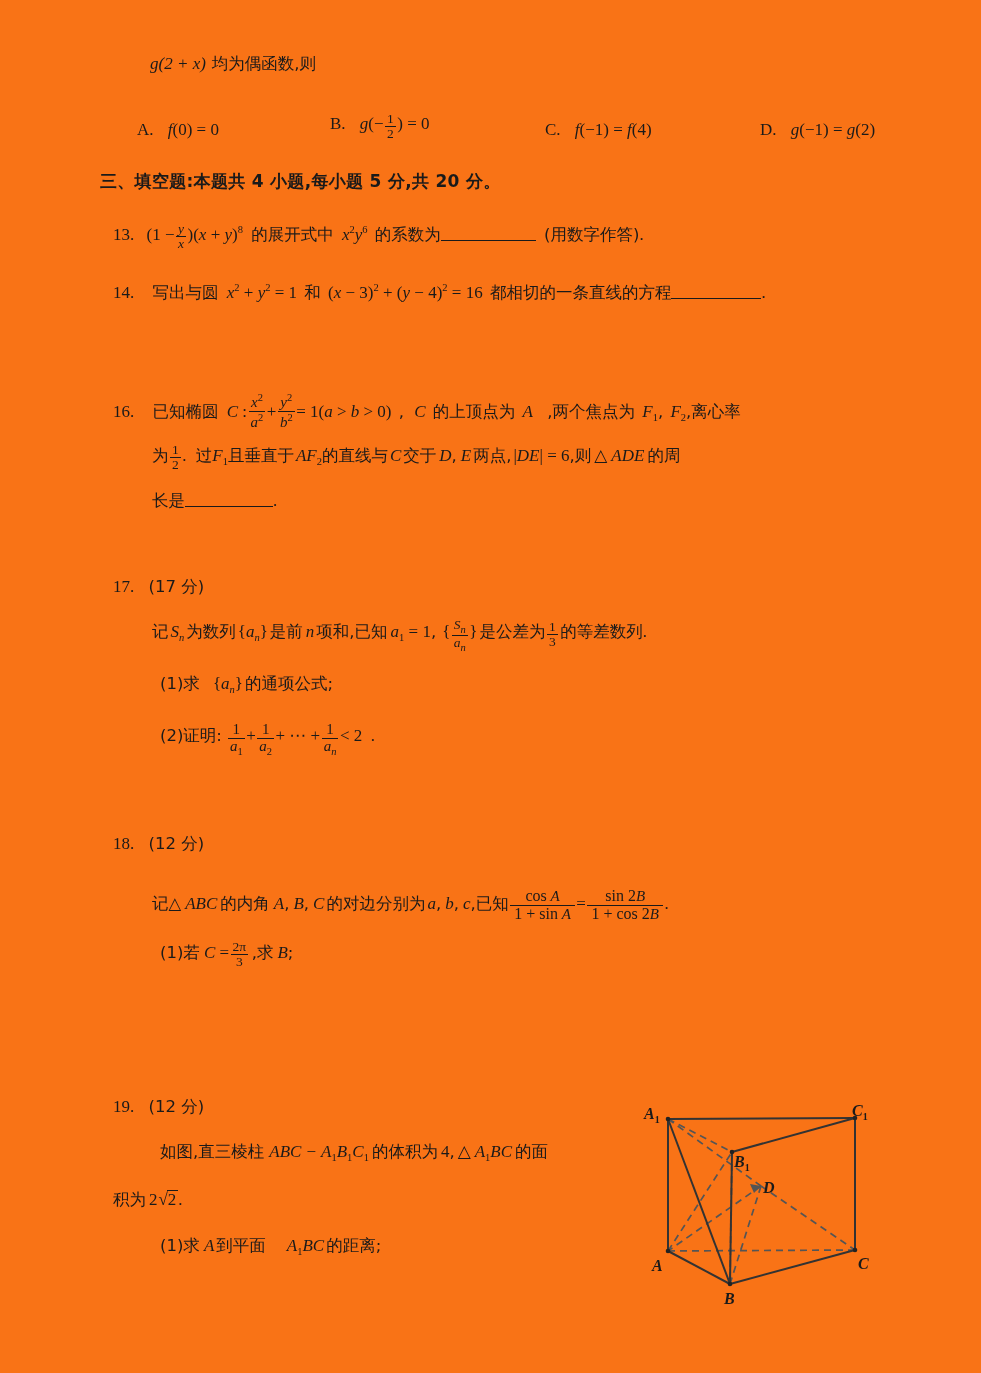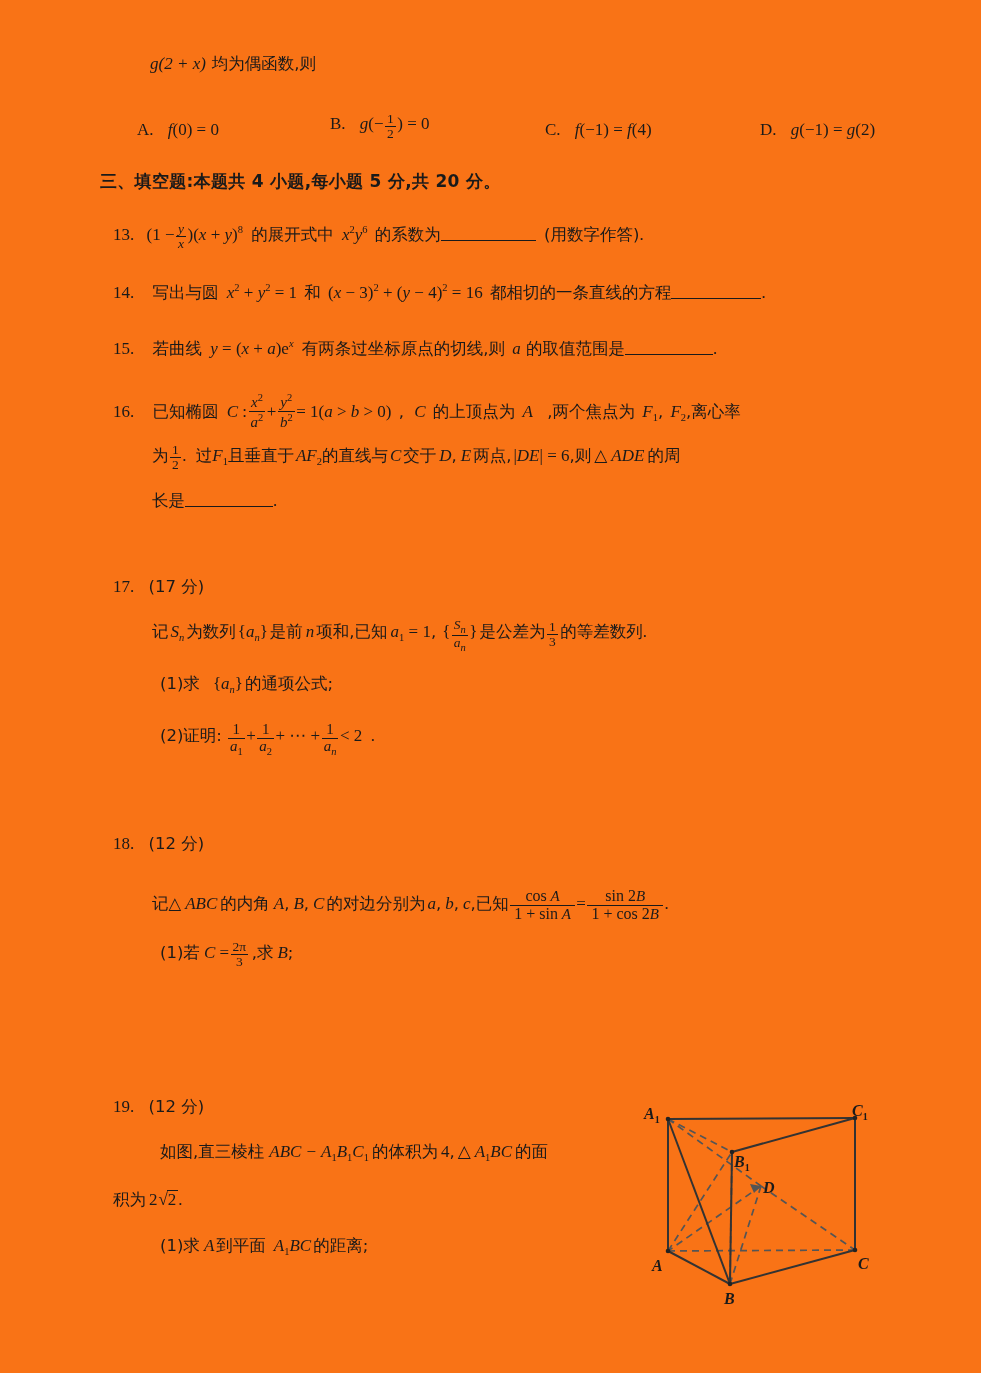--- a/index.html
+++ b/index.html
@@ -193,28 +193,20 @@
 
   <div class="line" style="left:113px; top:282px;">
     <span class="mn">14.</span>
     <span class="cn" style="margin-left:14px;">写出与圆</span>
     <span class="mi" style="margin-left:4px;">x<span class="supn">2</span></span><span class="mn"> + </span><span class="mi">y<span class="supn">2</span></span><span class="mn"> = 1</span>
     <span class="cn" style="margin-left:3px;">和</span>
     <span class="mn" style="margin-left:3px;">(<i class="mi">x</i> − 3)<span class="supn">2</span> + (<i class="mi">y</i> − 4)<span class="supn">2</span> = 16</span>
     <span class="cn" style="margin-left:3px;">都相切的一条直线的方程</span><span class="blank" style="width:90px;"></span><span class="mn">.</span>
   </div>
 
-  <div class="line" style="left:113px; top:338px;">
-    <span class="mn">15.</span>
-    <span class="cn" style="margin-left:14px;">若曲线</span>
-    <span class="mi" style="margin-left:4px;">y</span><span class="mn"> = (</span><span class="mi">x</span><span class="mn"> + </span><span class="mi">a</span><span class="mn">)e</span><span class="sup">x</span>
-    <span class="cn" style="margin-left:4px;">有两条过坐标原点的切线,则</span>
-    <span class="mi" style="margin-left:3px;">a</span>
-    <span class="cn" style="margin-left:1px;">的取值范围是</span><span class="blank" style="width:88px;"></span><span class="mn">.</span>
-  </div>
 
   <div class="line" style="left:113px; top:392px;">
     <span class="mn">16.</span>
     <span class="cn" style="margin-left:14px;">已知椭圆</span>
     <span class="mi" style="margin-left:4px;">C</span><span class="mn"> :</span><span class="frac" style="vertical-align:-0.55em;"><span class="num"><i>x</i><span class="supn">2</span></span><span class="den"><i>a</i><span class="supn">2</span></span></span><span class="mn">+</span><span class="frac" style="vertical-align:-0.55em;"><span class="num"><i>y</i><span class="supn">2</span></span><span class="den"><i>b</i><span class="supn">2</span></span></span><span class="mn">= 1(<i class="mi">a</i> &gt; <i class="mi">b</i> &gt; 0)</span>
     <span class="cn" style="margin-left:3px;">,</span>
     <span class="mi" style="margin-left:6px;">C</span>
     <span class="cn" style="margin-left:3px;">的上顶点为</span>
     <span class="mi" style="margin-left:3px;">A</span>
     <span class="cn" style="margin-left:10px;">,两个焦点为</span>
@@ -270,21 +262,21 @@
 
   <div class="line" style="left:160px; top:1143px;">
     <span class="cn">如图,直三棱柱</span><span class="mi" style="margin-left:5px;">ABC − A<span class="subn">1</span>B<span class="subn">1</span>C<span class="subn">1</span></span><span class="cn" style="margin-left:3px;">的体积为</span><span class="mn" style="margin-left:3px;">4</span><span class="cn">,</span><span class="mn" style="margin-left:3px;">△</span><span class="mi" style="margin-left:4px;">A<span class="subn">1</span>BC</span><span class="cn" style="margin-left:3px;">的面</span>
   </div>
 
   <div class="line" style="left:113px; top:1190px;">
     <span class="cn">积为</span><span class="mn" style="margin-left:3px;">2</span><span class="sqrt" style="margin-left:1px;"><span class="mn">√</span><span class="radicand mn">2</span></span><span class="mn">.</span>
   </div>
 
   <div class="line" style="left:160px; top:1237px;">
-    <span class="cn">(1)求</span><span class="mi" style="margin-left:4px;">A</span><span class="cn" style="margin-left:2px;">到平面</span><span class="mi" style="margin-left:8px;">A<span class="subn">1</span>BC</span><span class="cn" style="margin-left:2px;">的距离;</span>
+    <span class="cn">(1)求</span><span class="mi" style="margin-left:4px;">A</span><span class="cn" style="margin-left:2px;">到平面</span><span class="mi" style="margin-left:21px;">A<span class="subn">1</span>BC</span><span class="cn" style="margin-left:2px;">的距离;</span>
   </div>
 
   <div id="prism-figure">
     <svg width="300" height="250" viewBox="0 0 300 250">
 
       <g stroke="#555" stroke-width="1.7" fill="none" stroke-dasharray="7,5">
         <line x1="38" y1="166" x2="225" y2="165"></line>
         <line x1="38" y1="34" x2="102" y2="67"></line>
         <line x1="102" y1="67" x2="100" y2="199"></line>
         <line x1="38" y1="166" x2="102" y2="67"></line>

